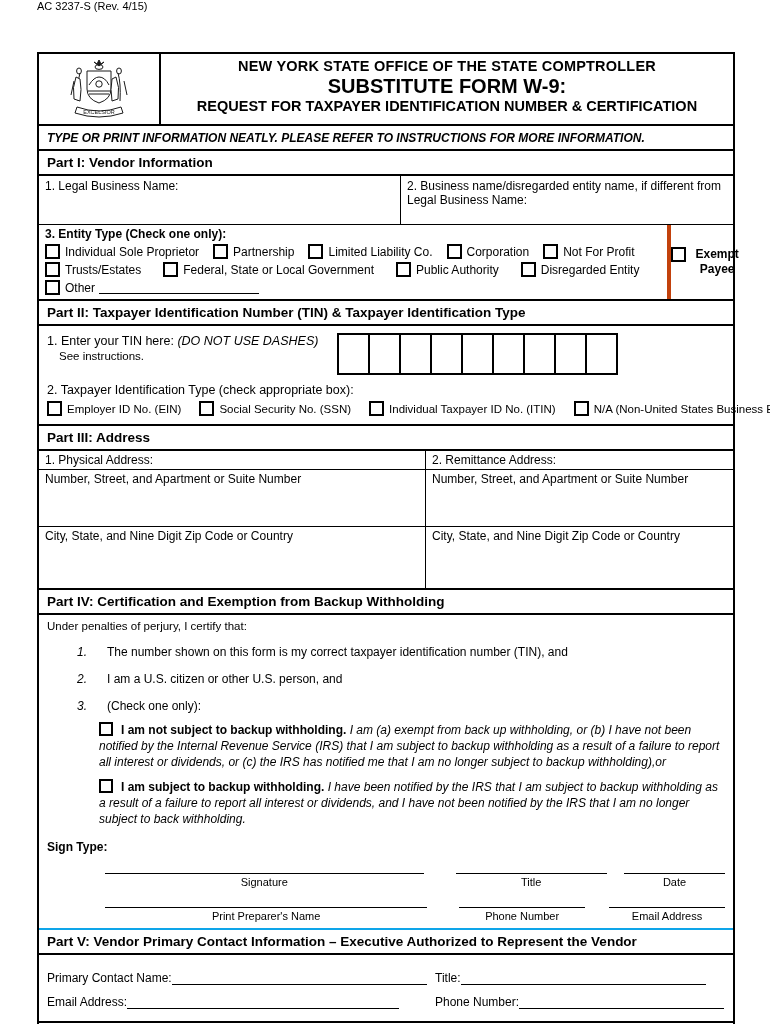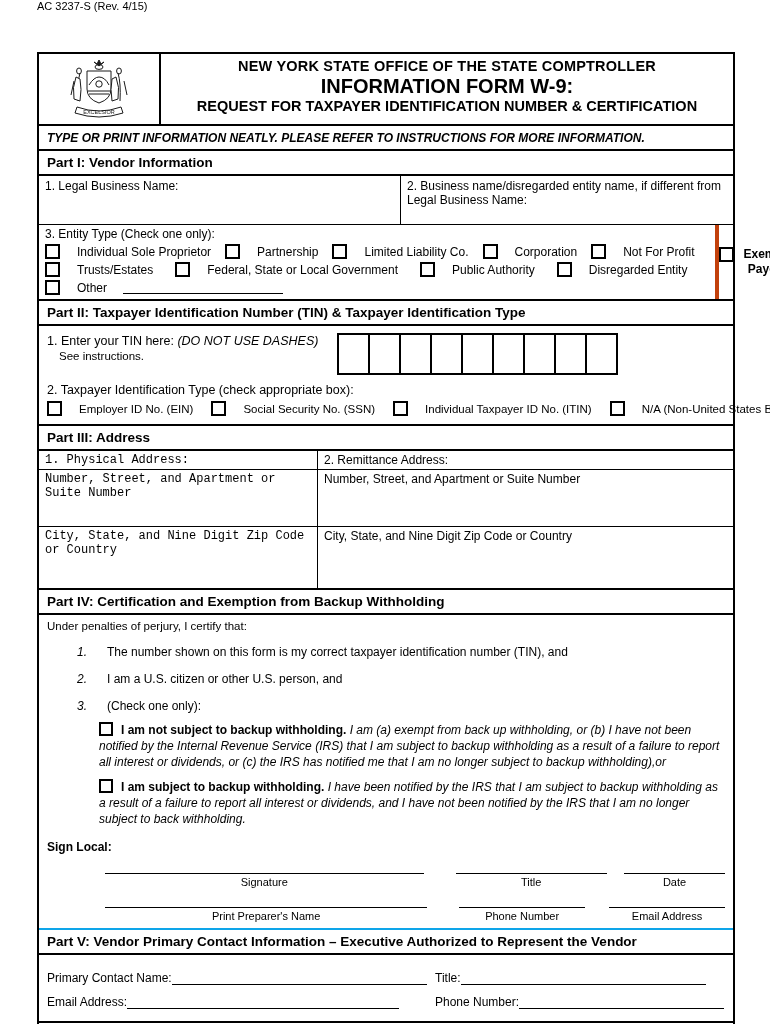--- a/index.html
+++ b/index.html
@@ -21,23 +21,23 @@
   .parthdr { border-bottom:2px solid #000; font-weight:bold; font-size:13.5px; padding:4px 8px; }
 
   
   .namerow { display:flex; border-bottom:1px solid #000; min-height:49px; }
   .namerow .cell { padding:3px 6px; font-size:12px; }
   .c-left { width:362px; border-right:1px solid #000; }
   .c-right { flex:1; }
 
   .entityrow { display:flex; border-bottom:2px solid #000; min-height:64px; }
   .entmain { flex:1; padding:2px 6px 4px; }
-  .entlabel { font-size:12px; }
+  .entlabel { font-size:12px;font-weight:bold; }
   .optline { display:flex; align-items:center; margin-top:3px; flex-wrap:nowrap; }
-  .opt { display:inline-flex; align-items:center; margin-right:14px; white-space:nowrap;gap:12px; }
+  .opt { display:inline-flex; align-items:center; margin-right:14px; white-space:nowrap; }
   .opt:last-child { margin-right:0; }
   .cb { width:15px; height:15px; border:2px solid #000; background:#fff; display:inline-block; flex:0 0 auto; margin-right:5px; }
   .optlbl { font-size:12px; }
   .row2 .opt { margin-right:22px; }
   .otherline { display:inline-block; width:160px; border-bottom:1px solid #000; height:12px; margin-left:4px; }
   .exemptcell { width:81px; border-left:4px solid #c2410c; display:flex; align-items:center; justify-content:center; }
   .exemptinner { display:flex; align-items:flex-start; }
   .exemptlbl { font-weight:bold; font-size:12px; text-align:center; line-height:1.25; margin-left:4px; }
 
   
@@ -50,21 +50,21 @@
   .tinbox { width:33px; height:42px; border:2px solid #000; margin-left:-2px; background:#fff; }
   .tinbox:first-child { margin-left:0; }
   .typelabel { font-size:12.5px; margin-top:8px; }
   .typeopts { display:flex; margin-top:4px; }
   .typeopts .opt { margin-right:18px; }
   .typeopts .optlbl { font-size:11.5px; }
 
   
   .addrlblrow { display:flex; border-bottom:1px solid #000; }
   .addrlblrow .cell { font-size:12px; padding:2px 6px; }
-  .a-left { width:279px; border-right:1px solid #000;font-family:Liberation Mono, monospace; }
+  .a-left { width:387px; border-right:1px solid #000; }
   .a-right { flex:1; }
   .addrrow { display:flex; border-bottom:1px solid #000; }
   .addrrow .cell { font-size:12px; padding:2px 6px; }
   .addrrow.street { min-height:57px; }
   .addrrow.city { min-height:63px; border-bottom:2px solid #000; }
 
   
   .p4body { border-bottom:2px solid #0ea5e9; padding:5px 8px 6px; }
   .certintro { font-size:11.5px; }
   .certitem { display:flex; margin:13px 0 0 30px; font-size:12px; }
@@ -129,21 +129,21 @@
             <path d="M63 20 q4 10 2 22 l-6 2 q-2 -12 0 -22 z" fill="#fff"></path>
             <path d="M71 24 l3 14"></path>
 
             <path d="M24 50 q22 8 44 0 l2 6 q-24 8 -48 0 z" fill="#fff"></path>
           </g>
           <text x="46" y="57" text-anchor="middle" font-size="5.5" font-family="Liberation Sans, sans-serif" fill="#1a1a1a">EXCELSIOR</text>
         </svg>
       </div>
       <div class="titlecell">
         <div class="t1">NEW YORK STATE OFFICE OF THE STATE COMPTROLLER</div>
-        <div class="t2">INFORMATION FORM W-9:</div>
+        <div class="t2">SUBSTITUTE FORM W-9:</div>
         <div class="t3">REQUEST FOR TAXPAYER IDENTIFICATION NUMBER &amp; CERTIFICATION</div>
       </div>
     </div>
 
     <div class="instruction">TYPE OR PRINT INFORMATION NEATLY.  PLEASE REFER TO INSTRUCTIONS FOR MORE INFORMATION.</div>
 
     <div class="parthdr">Part I: Vendor Information</div>
     <div class="namerow">
       <div class="cell c-left">
         <span>1. Legal Business Name:</span>
@@ -297,21 +297,21 @@
 
       <div class="certopt">
         <span class="cb"></span><span class="certbold">I am not subject to backup withholding.</span>
         <span class="certital">I am (a) exempt from back up withholding, or (b) I have not been notified by the Internal Revenue Service (IRS)  that I am subject to backup withholding as a result of a failure to report all interest or dividends, or (c) the IRS has notified me that I am no longer subject to backup withholding),or</span>
       </div>
       <div class="certopt">
         <span class="cb"></span><span class="certbold">I am subject to backup withholding.</span>
         <span class="certital">I have been notified by the IRS that I am subject to backup withholding as a result of a failure to report all interest or dividends, and I have not been notified by the IRS that I am no longer subject to back withholding.</span>
       </div>
 
-      <div class="signhere">Sign Local:</div>
+      <div class="signhere">Sign Type:</div>
 
       <div class="sigrow">
         <div class="siggrp w-sig">
           <div class="sigline"></div>
           <div class="siglbl">Signature</div>
         </div>
         <div class="siggrp w-title">
           <div class="sigline"></div>
           <div class="siglbl">Title</div>
         </div>

